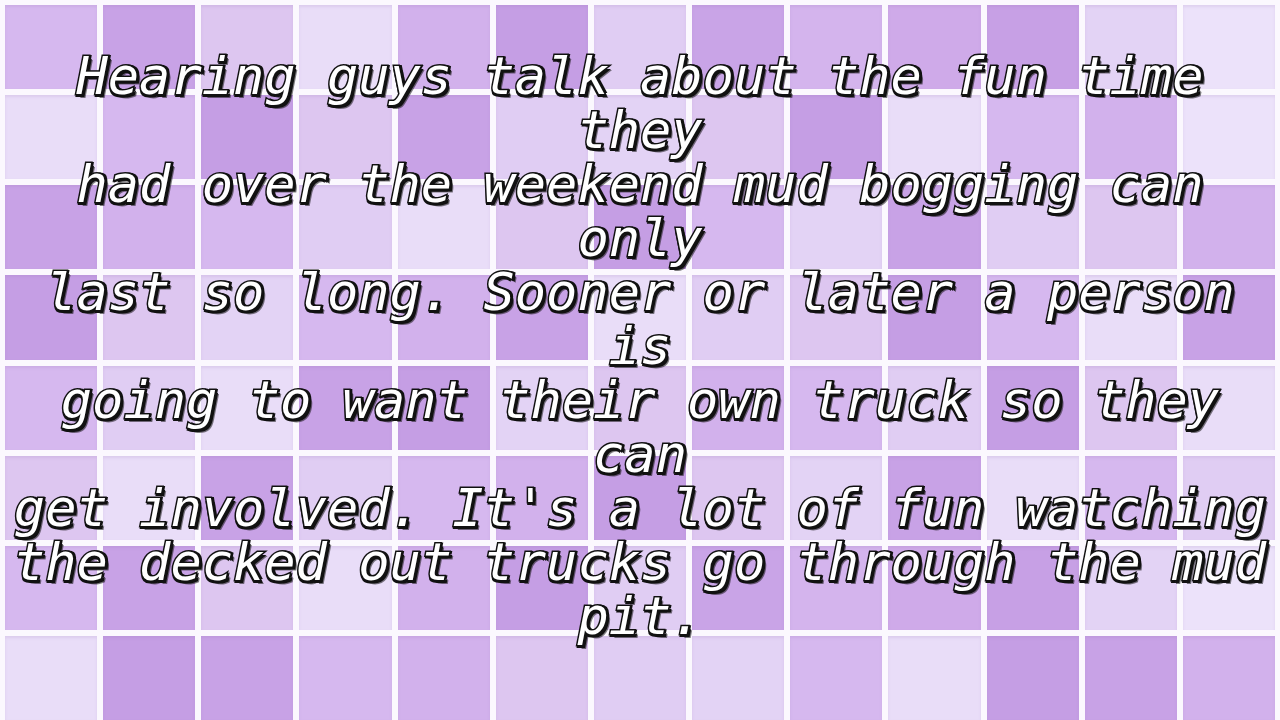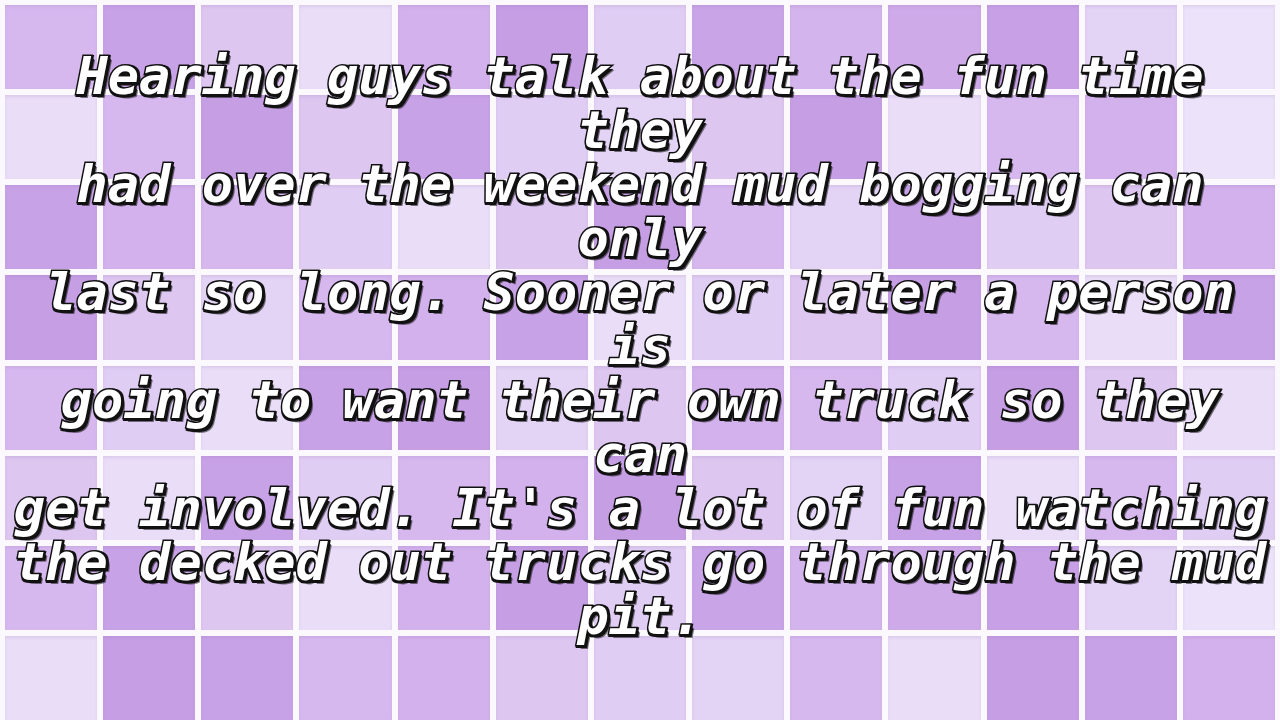--- a/index.html
+++ b/index.html
@@ -44,21 +44,21 @@
     bottom: 0;
     display: flex;
     align-items: center;
     justify-content: center;
     pointer-events: none;
   }
   #caption-text {
     width: 1276px;
     text-align: center;
     font-family: "DejaVu Sans Mono", monospace;
-    font-weight: bold;
+    font-weight: normal;
     font-style: italic;
     font-size: 52px;
     line-height: 54px;
     letter-spacing: 0px;
     color: #ffffff;
     white-space: pre-wrap;
     word-break: normal;
     margin: 8px;
     padding: 0;
     transform: translateY(-14px);

